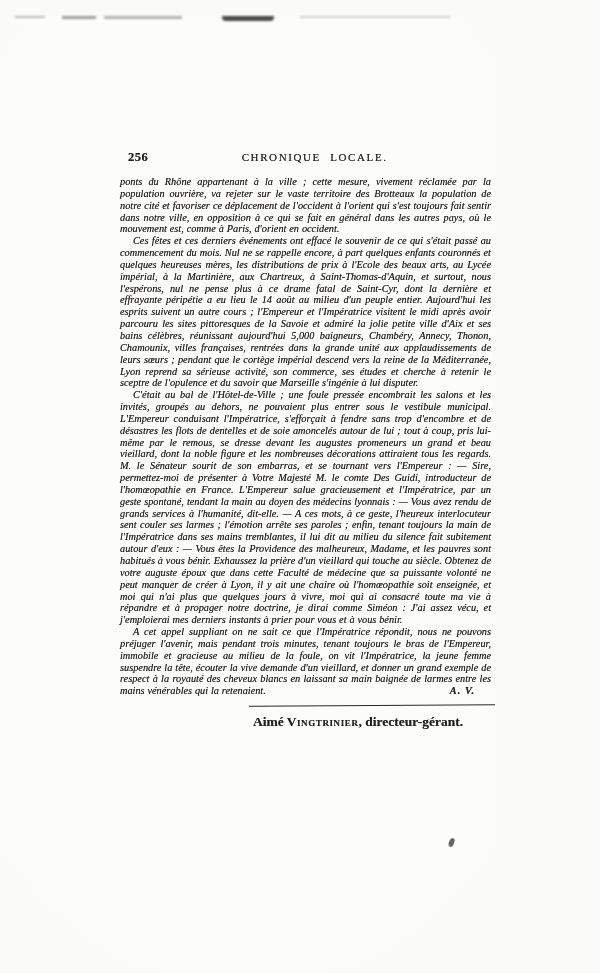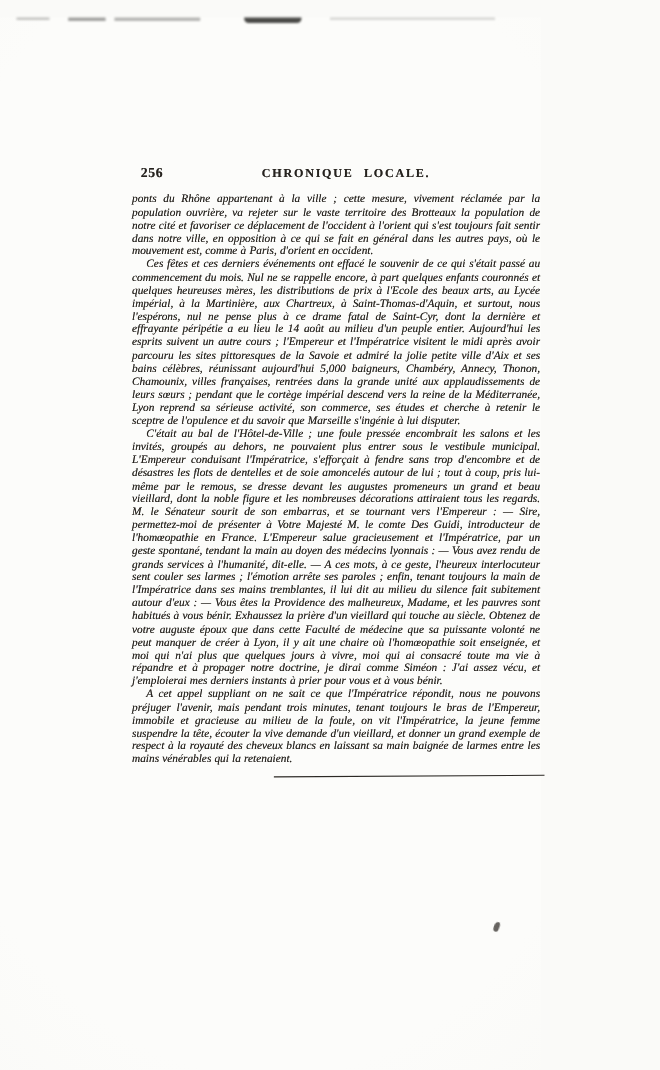--- a/index.html
+++ b/index.html
@@ -31,21 +31,21 @@
     color:#26231f;
   }
   .headline{
     display:flex;align-items:baseline;height:17px;
     text-shadow:0 0 .4px rgba(40,36,30,.65);
   }
   .pagenum{
     font-weight:bold;font-size:12.5px;margin-left:8px;letter-spacing:.5px;
   }
   .running-title{
-    flex:1;text-align:center;font-weight:bold;font-size:11px;
+    flex:1;text-align:center;font-weight:normal;font-size:11px;
     letter-spacing:1.6px;word-spacing:5px;margin-left:-10px;
   }
   .bodytext{margin-top:9px;font-style:italic;}
   .bodytext p{
     margin:0;font-size:10.3px;line-height:11.85px;text-align:justify;
     text-indent:13px;
     text-shadow:0 0 .45px rgba(40,36,30,.7);
     word-spacing:.3px;
   }
   .bodytext p.continuation{text-indent:0;}
@@ -87,20 +87,24 @@
     <div class="headline">
       <span class="pagenum">256</span>
       <span class="running-title">CHRONIQUE LOCALE.</span>
     </div>
 
     <div class="bodytext">
       <p class="continuation">ponts du Rhône appartenant à la ville ; cette mesure, vivement réclamée par la population ouvrière, va rejeter sur le vaste territoire des Brotteaux la population de notre cité et favoriser ce déplacement de l'occident à l'orient qui s'est toujours fait sentir dans notre ville, en opposition à ce qui se fait en général dans les autres pays, où le mouvement est, comme à Paris, d'orient en occident.</p>
       <p>Ces fêtes et ces derniers événements ont effacé le souvenir de ce qui s'était passé au commencement du mois. Nul ne se rappelle encore, à part quelques enfants couronnés et quelques heureuses mères, les distributions de prix à l'Ecole des beaux arts, au Lycée impérial, à la Martinière, aux Chartreux, à Saint-Thomas-d'Aquin, et surtout, nous l'espérons, nul ne pense plus à ce drame fatal de Saint-Cyr, dont la dernière et effrayante péripétie a eu lieu le 14 août au milieu d'un peuple entier. Aujourd'hui les esprits suivent un autre cours ; l'Empereur et l'Impératrice visitent le midi après avoir parcouru les sites pittoresques de la Savoie et admiré la jolie petite ville d'Aix et ses bains célèbres, réunissant aujourd'hui 5,000 baigneurs, Chambéry, Annecy, Thonon, Chamounix, villes françaises, rentrées dans la grande unité aux applaudissements de leurs sœurs ; pendant que le cortège impérial descend vers la reine de la Méditerranée, Lyon reprend sa sérieuse activité, son commerce, ses études et cherche à retenir le sceptre de l'opulence et du savoir que Marseille s'ingénie à lui disputer.</p>
       <p>C'était au bal de l'Hôtel-de-Ville ; une foule pressée encombrait les salons et les invités, groupés au dehors, ne pouvaient plus entrer sous le vestibule municipal. L'Empereur conduisant l'Impératrice, s'efforçait à fendre sans trop d'encombre et de désastres les flots de dentelles et de soie amoncelés autour de lui ; tout à coup, pris lui-même par le remous, se dresse devant les augustes promeneurs un grand et beau vieillard, dont la noble figure et les nombreuses décorations attiraient tous les regards. M. le Sénateur sourit de son embarras, et se tournant vers l'Empereur : — Sire, permettez-moi de présenter à Votre Majesté M. le comte Des Guidi, introducteur de l'homœopathie en France. L'Empereur salue gracieusement et l'Impératrice, par un geste spontané, tendant la main au doyen des médecins lyonnais : — Vous avez rendu de grands services à l'humanité, dit-elle. — A ces mots, à ce geste, l'heureux interlocuteur sent couler ses larmes ; l'émotion arrête ses paroles ; enfin, tenant toujours la main de l'Impératrice dans ses mains tremblantes, il lui dit au milieu du silence fait subitement autour d'eux : — Vous êtes la Providence des malheureux, Madame, et les pauvres sont habitués à vous bénir. Exhaussez la prière d'un vieillard qui touche au siècle. Obtenez de votre auguste époux que dans cette Faculté de médecine que sa puissante volonté ne peut manquer de créer à Lyon, il y ait une chaire où l'homœopathie soit enseignée, et moi qui n'ai plus que quelques jours à vivre, moi qui ai consacré toute ma vie à répandre et à propager notre doctrine, je dirai comme Siméon : J'ai assez vécu, et j'emploierai mes derniers instants à prier pour vous et à vous bénir.</p>
       <p>A cet appel suppliant on ne sait ce que l'Impératrice répondit, nous ne pouvons préjuger l'avenir, mais pendant trois minutes, tenant toujours le bras de l'Empereur, immobile et gracieuse au milieu de la foule, on vit l'Impératrice, la jeune femme suspendre la tête, écouter la vive demande d'un vieillard, et donner un grand exemple de respect à la royauté des cheveux blancs en laissant sa main baignée de larmes entre les mains vénérables qui la retenaient.</p>
+      <div class="initials-line">A. V.</div>
     </div>
 
     <div class="colophon">
       <hr class="colophon-rule">
+      <div class="colophon-line">
+        <span class="sig-first">Aimé</span><span class="sig-name">Vingtrinier</span><span>, directeur-gérant.</span>
+      </div>
     </div>
 
   </div>
 </div>
 
 </body></html>

